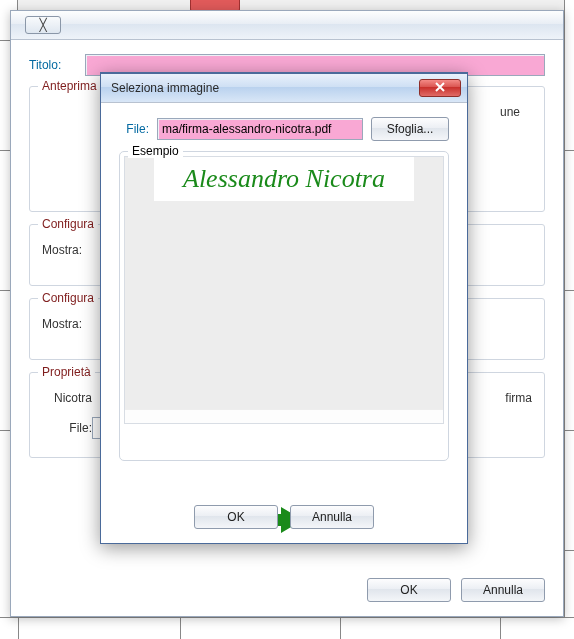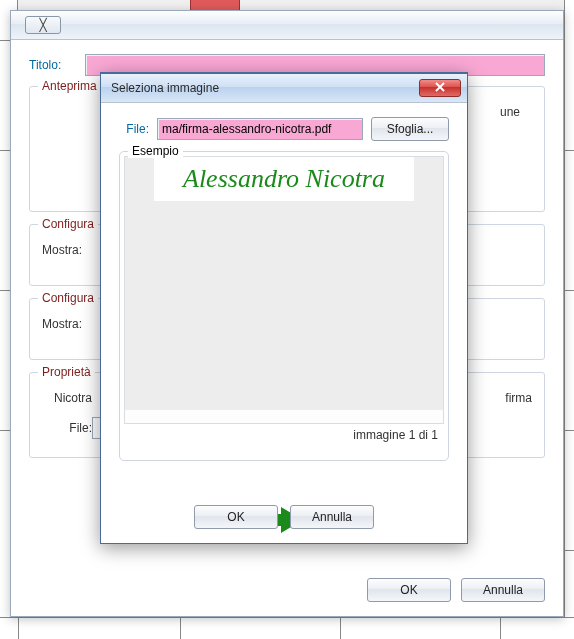--- a/index.html
+++ b/index.html
@@ -211,21 +211,20 @@
     <div class="example-group">
       <span class="legend">Esempio</span>
       <div class="example-canvas">
         <div class="canvas-fill">
           <div class="signature">
             <span>Alessandro Nicotra</span>
           </div>
         </div>
         <div class="canvas-foot"></div>
       </div>
-      <div class="page-ind">immagine 1 di 1</div>
     </div>
 
     <div class="arrow">
       <svg viewBox="0 0 54 26">
         <polygon points="0,7 32,7 32,0 54,13 32,26 32,19 0,19" fill="#1a8a1a"></polygon>
       </svg>
     </div>
 
     <div class="modal-btns">
       <div class="btn">

